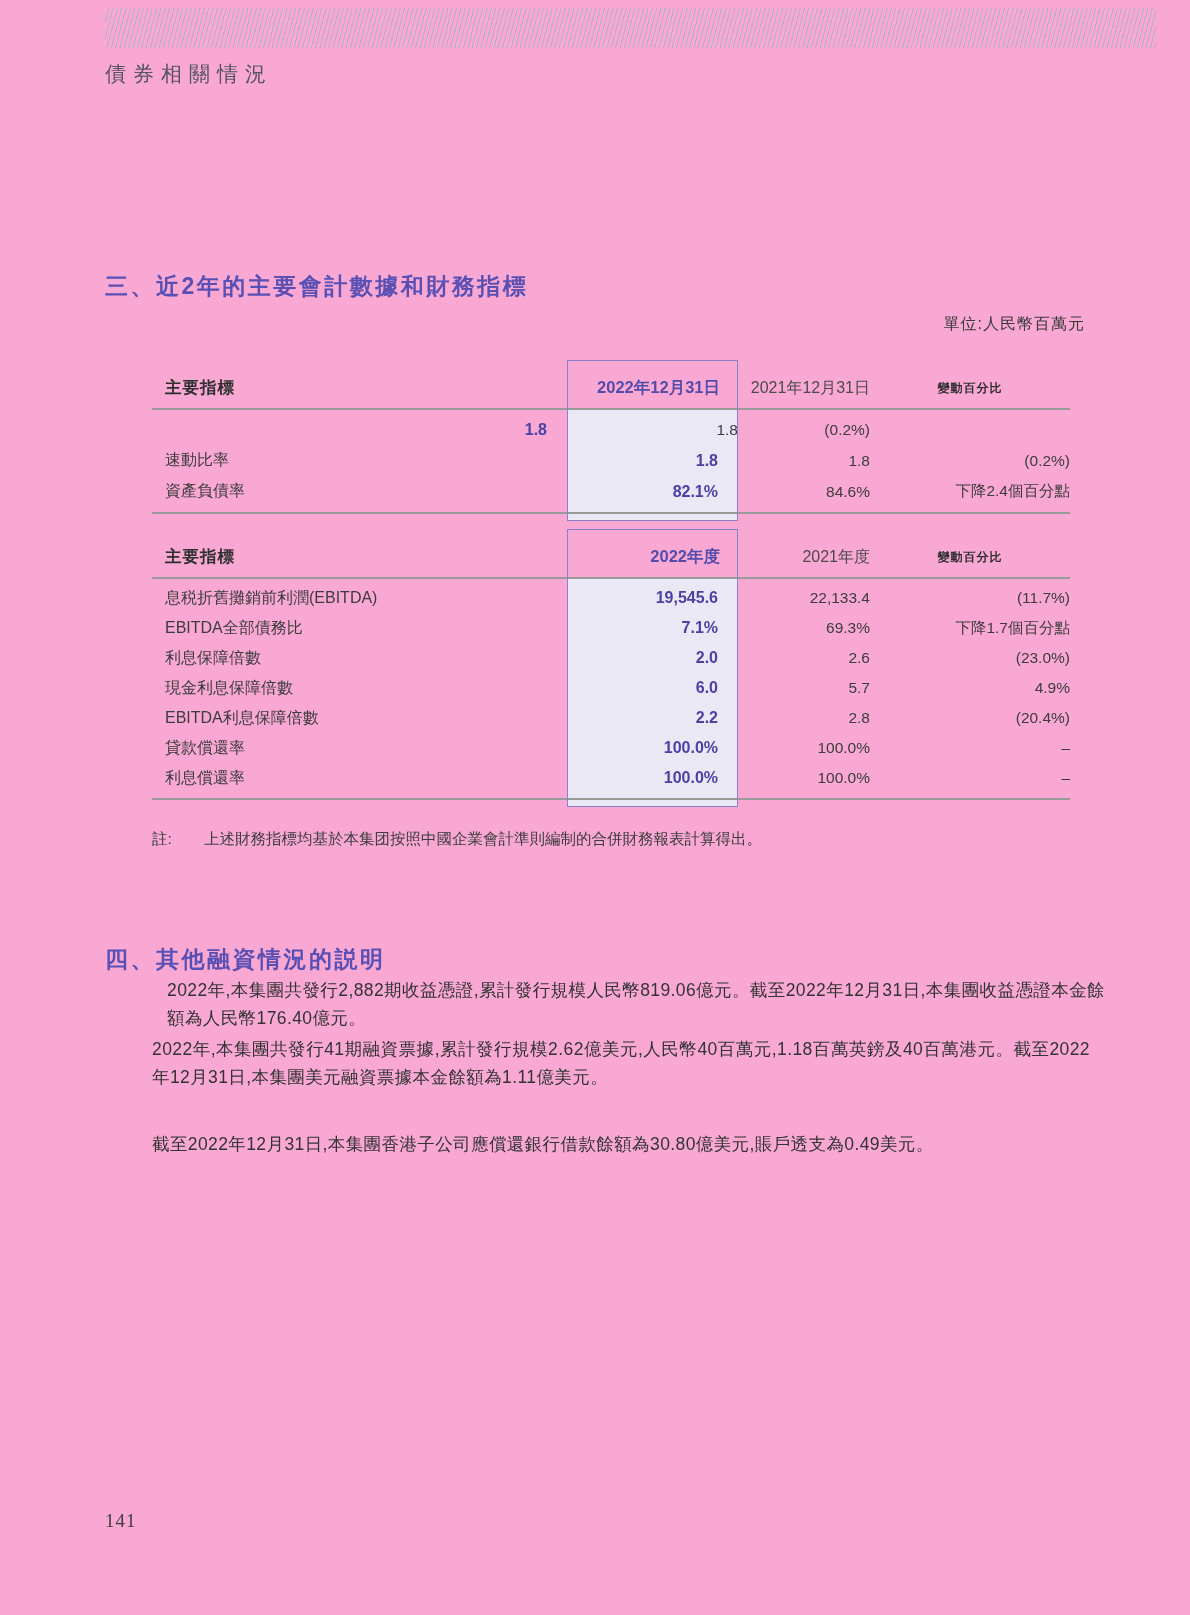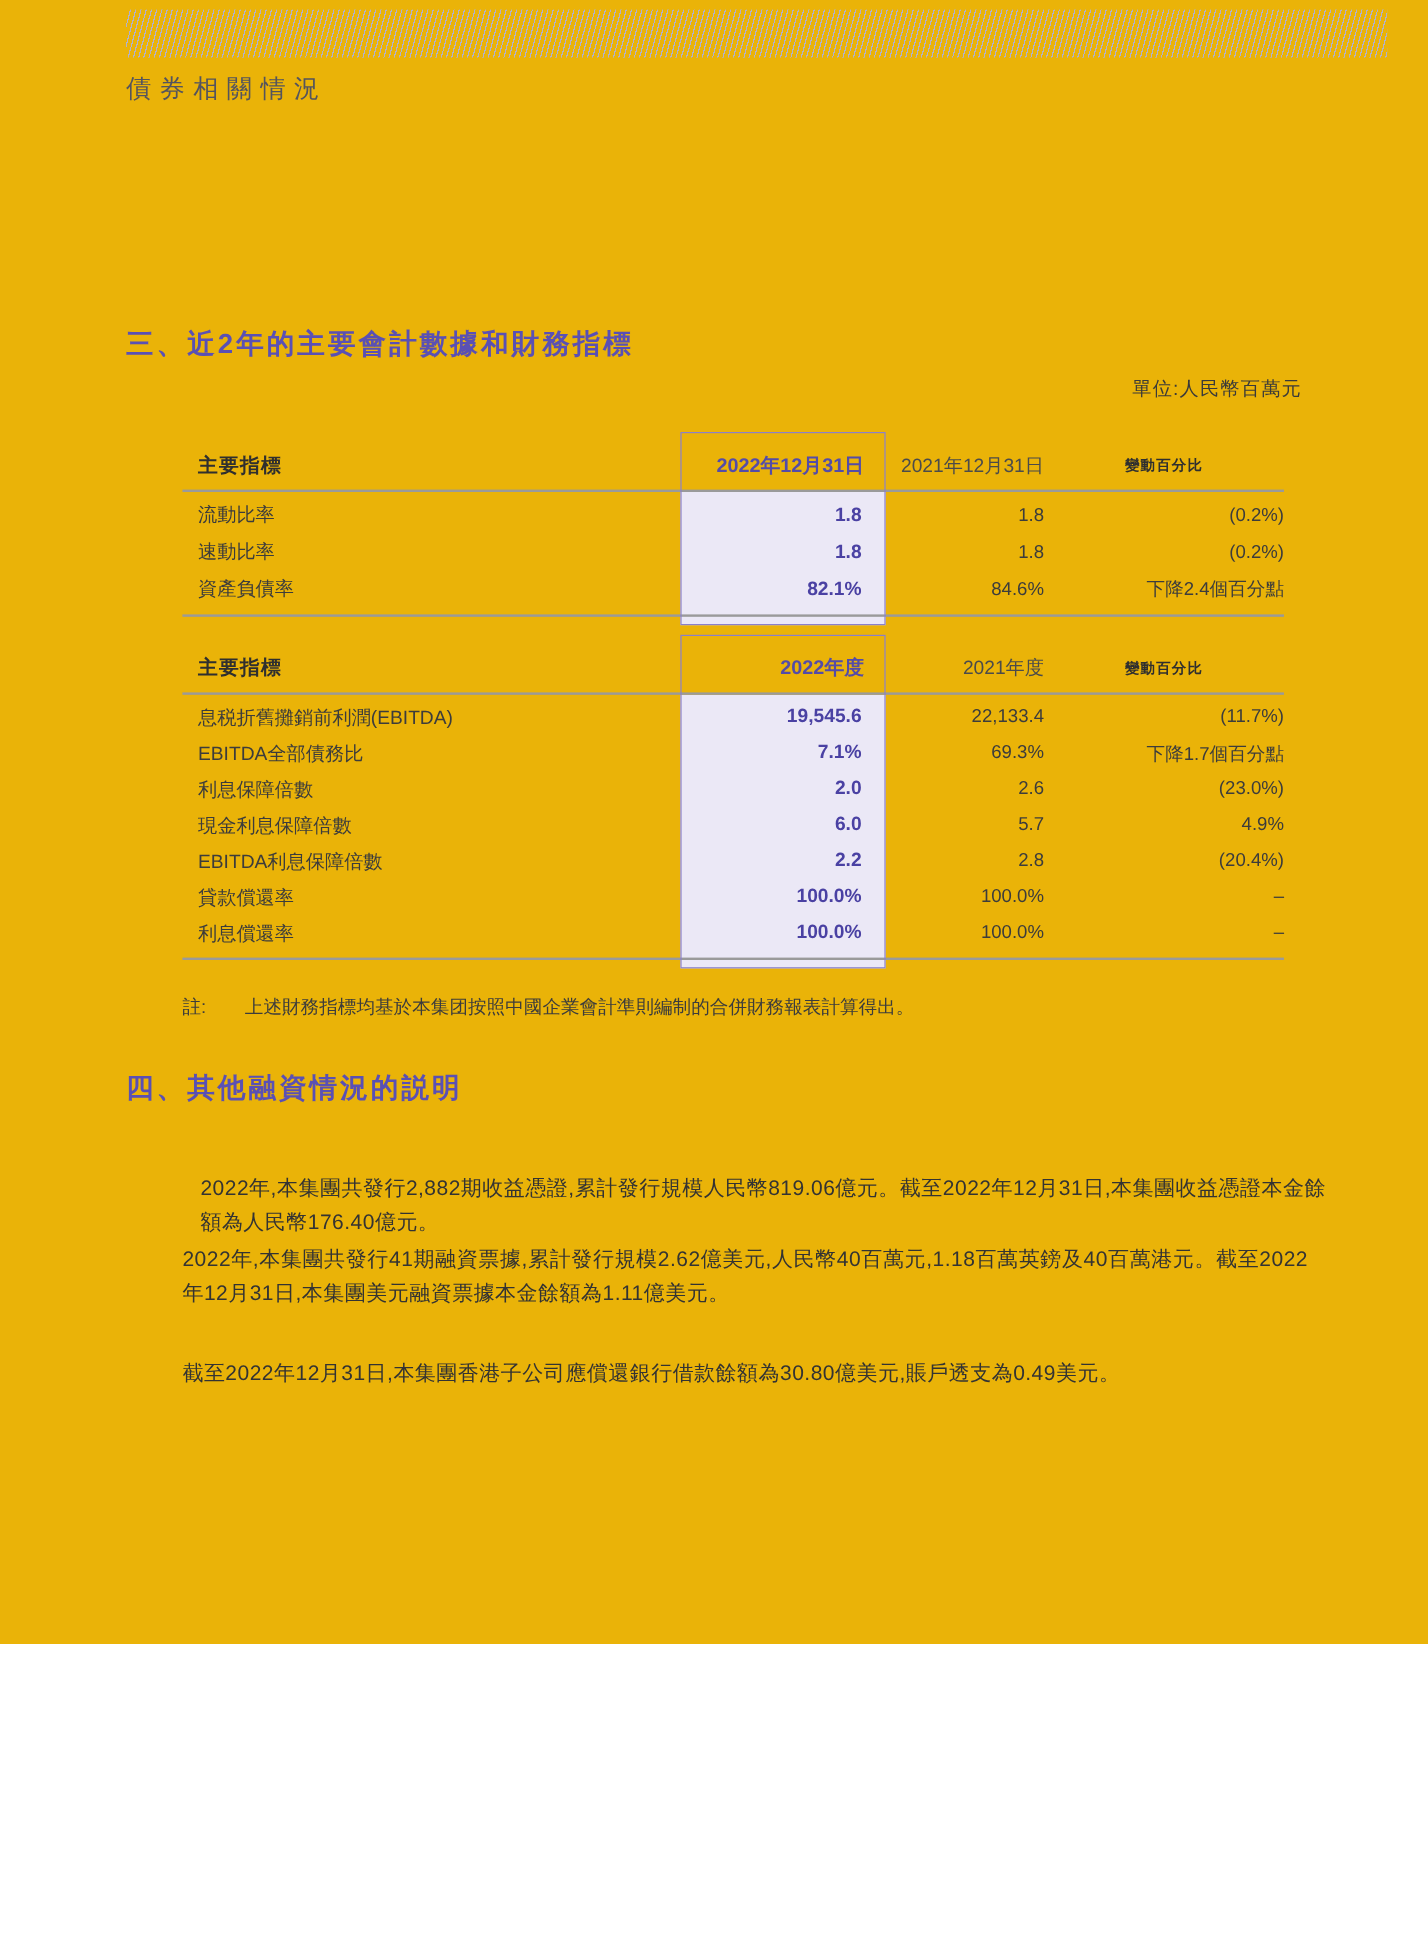--- a/index.html
+++ b/index.html
@@ -3,23 +3,23 @@
 <meta charset="utf-8">
 <style>
   * { margin:0; padding:0; box-sizing:border-box; }
   html,body { background:#ffffff; }
   body {
     font-family:"Liberation Sans","DejaVu Sans",sans-serif;
     color:#3f3f3f;
   }
   .page {
     position:relative;
-    width:1190px; height:1370px;
+    width:1190px; height:1615px;
     margin:0 auto;
-    background:#eab308;
+    background:#f9a8d4;
     overflow:hidden;
     text-decoration:underline;
   }
 
   
   .banner {
     position:absolute; left:105px; right:34px; top:8px; height:40px;
     background:repeating-linear-gradient(105deg,
       rgba(255,255,255,0) 0px, rgba(255,255,255,0) 3.2px,
       #b3b1ca 3.2px, #b3b1ca 4.2px);
@@ -30,21 +30,21 @@
     font-family:"Liberation Serif","DejaVu Serif",serif;
     font-size:21px; letter-spacing:7px; color:#54545e;
   }
 
   .sec-title {
     position:absolute; left:105px;
     font-size:23px; font-weight:bold; color:#5a50b4;
     letter-spacing:2.5px;
   }
   .s3-title { top:271px; }
-  .s4-title { top:891px; }
+  .s4-title { top:944px; }
 
   .unit-note {
     position:absolute; right:105px; top:314px;
     font-size:16px; color:#3a3a3a; letter-spacing:1px;
   }
 
   
   .fin-table { position:absolute; left:152px; width:918px; }
   .t1 { top:368px; }
   .t2 { top:537px; }
@@ -122,21 +122,20 @@
     <div class="hl-fill"></div>
     <div class="hl-box"></div>
     <div class="t-head">
       <div class="c0">主要指標</div>
       <div class="c1">2022年12月31日</div>
       <div class="c2">2021年12月31日</div>
       <div class="c3">變動百分比</div>
     </div>
     <div class="t-body">
       <div class="t-row">
-        <div class="c0">流動比率</div>
         <div class="c1">1.8</div>
         <div class="c2">1.8</div>
         <div class="c3">(0.2%)</div>
       </div>
       <div class="t-row">
         <div class="c0">速動比率</div>
         <div class="c1">1.8</div>
         <div class="c2">1.8</div>
         <div class="c3">(0.2%)</div>
       </div>

